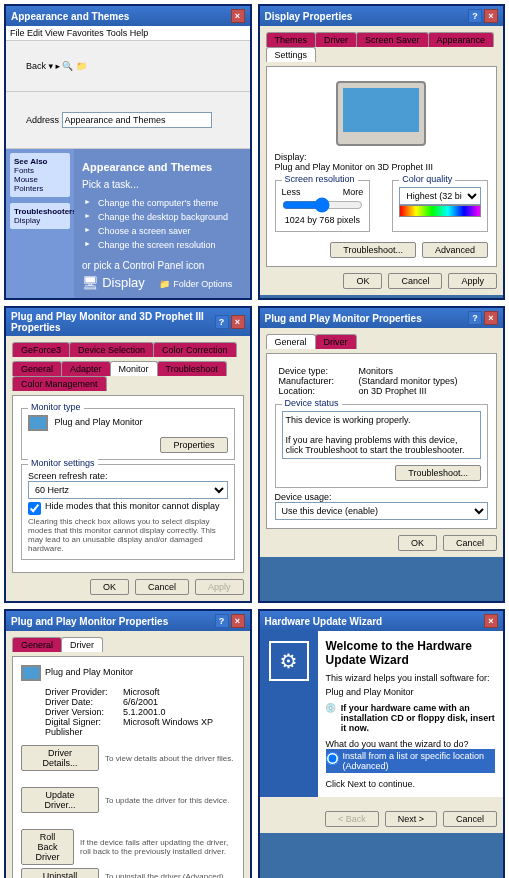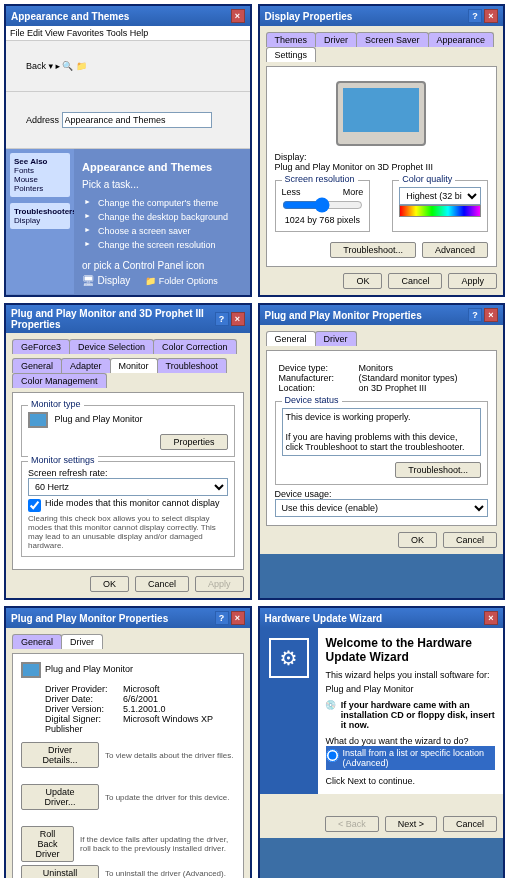--- a/index.html
+++ b/index.html
@@ -5,21 +5,21 @@
 * { box-sizing: border-box; margin: 0; padding: 0; font-family: Tahoma, Arial, sans-serif; }
 body { background: #fff; width: 509px; font-size: 10px; }
 .grid { display: grid; grid-template-columns: 1fr 1fr; gap: 6px; padding: 4px; }
 .panel { border: 2px solid #0a246a; background: #3b6ea5; color: #fff; min-height: 188px; }
 .titlebar { background: linear-gradient(#3b77d1,#2a5fb0); padding: 3px 5px; display: flex; justify-content: space-between; align-items: center; font-size: 10px; font-weight: bold; }
 .tbtns { display: flex; gap: 2px; }
 .tbtn { width: 14px; height: 14px; background: #c75050; border: 1px solid #8b3a3a; color: #fff; text-align: center; line-height: 12px; font-size: 9px; cursor: pointer; }
 .tbtn.help { background: #3b77d1; border-color: #2a5fb0; }
 .body { background: #ece9d8; color: #000; padding: 6px; font-size: 9px; }
 .tabs { display: flex; gap: 0; margin-bottom: 4px; flex-wrap: wrap; }
-.tab { background: #c4b5fd; border: 1px solid #999; border-bottom: none; padding: 2px 8px; font-size: 9px; cursor: pointer; border-radius: 3px 3px 0 0; margin-right: -1px; }
+.tab { background: #be185d; border: 1px solid #999; border-bottom: none; padding: 2px 8px; font-size: 9px; cursor: pointer; border-radius: 3px 3px 0 0; margin-right: -1px; }
 .tab.active { background: #fff; position: relative; z-index: 2; }
 .tabarea { background: #fff; border: 1px solid #999; padding: 8px; min-height: 120px; }
 .btn { background: #ece9d8; border: 1px solid #888; padding: 2px 12px; font-size: 9px; cursor: pointer; border-radius: 2px; }
 .btnrow { display: flex; gap: 6px; justify-content: flex-end; padding: 6px 0 0; }
 .field { border: 1px solid #7f9db9; background: #fff; padding: 2px; font-size: 9px; width: 100%; }
 .group { border: 1px solid #aaa; padding: 6px; margin: 4px 0; position: relative; }
 .group-label { position: absolute; top: -7px; left: 6px; background: #fff; padding: 0 3px; font-size: 9px; color: #0a246a; }
 .monitor { width: 90px; height: 65px; margin: 6px auto; background: #d4d0c8; border: 2px solid #888; border-radius: 4px; position: relative; }
 .monitor .screen { position: absolute; inset: 5px 5px 12px 5px; background: #4b9cd3; }
 .colorbar { height: 12px; background: linear-gradient(90deg,#f00,#ff0,#0f0,#0ff,#00f,#f0f); border: 1px solid #888; }
@@ -74,21 +74,21 @@
         </div>
       </div>
       <div class="content">
         <h4>Appearance and Themes</h4>
         <div style="font-size:10px;margin:6px 0">Pick a task...</div>
         <div class="task">Change the computer's theme</div>
         <div class="task">Change the desktop background</div>
         <div class="task">Choose a screen saver</div>
         <div class="task">Change the screen resolution</div>
         <div style="font-size:10px;margin:8px 0 4px">or pick a Control Panel icon</div>
-        <span style="font-size:10px;margin-right:12px">🖥 <span>Display</span></span>
+        <span style="font-size:13px;margin-right:12px">🖥 <span>Display</span></span>
         <span style="font-size:9px">📁 <span>Folder Options</span></span>
       </div>
     </div>
   </div>
 
   <div class="panel">
     <div class="titlebar">
         <span>Display Properties</span>
         <div class="tbtns">
           <div class="tbtn help">?</div>
@@ -291,21 +291,21 @@
             <b>If your hardware came with an installation CD or floppy disk, insert it now.</b>
           </div>
         <div style="margin-top:6px">What do you want the wizard to do?</div>
         <div class="radio" style="background:#316ac5;color:#fff">
             <input type="radio" checked="" style="">
             <span>Install from a list or specific location (Advanced)</span>
           </div>
         <div style="margin-top:6px">Click Next to continue.</div>
       </div>
     </div>
-    <div class="body" style="padding-top:16px">
+    <div class="body" style="padding-top:8px">
       <div class="btnrow">
         <button class="btn" disabled="">&lt; Back</button>
         <button class="btn">Next &gt;</button>
         <button class="btn">Cancel</button>
       </div>
     </div>
   </div>
 
 </div>
 

